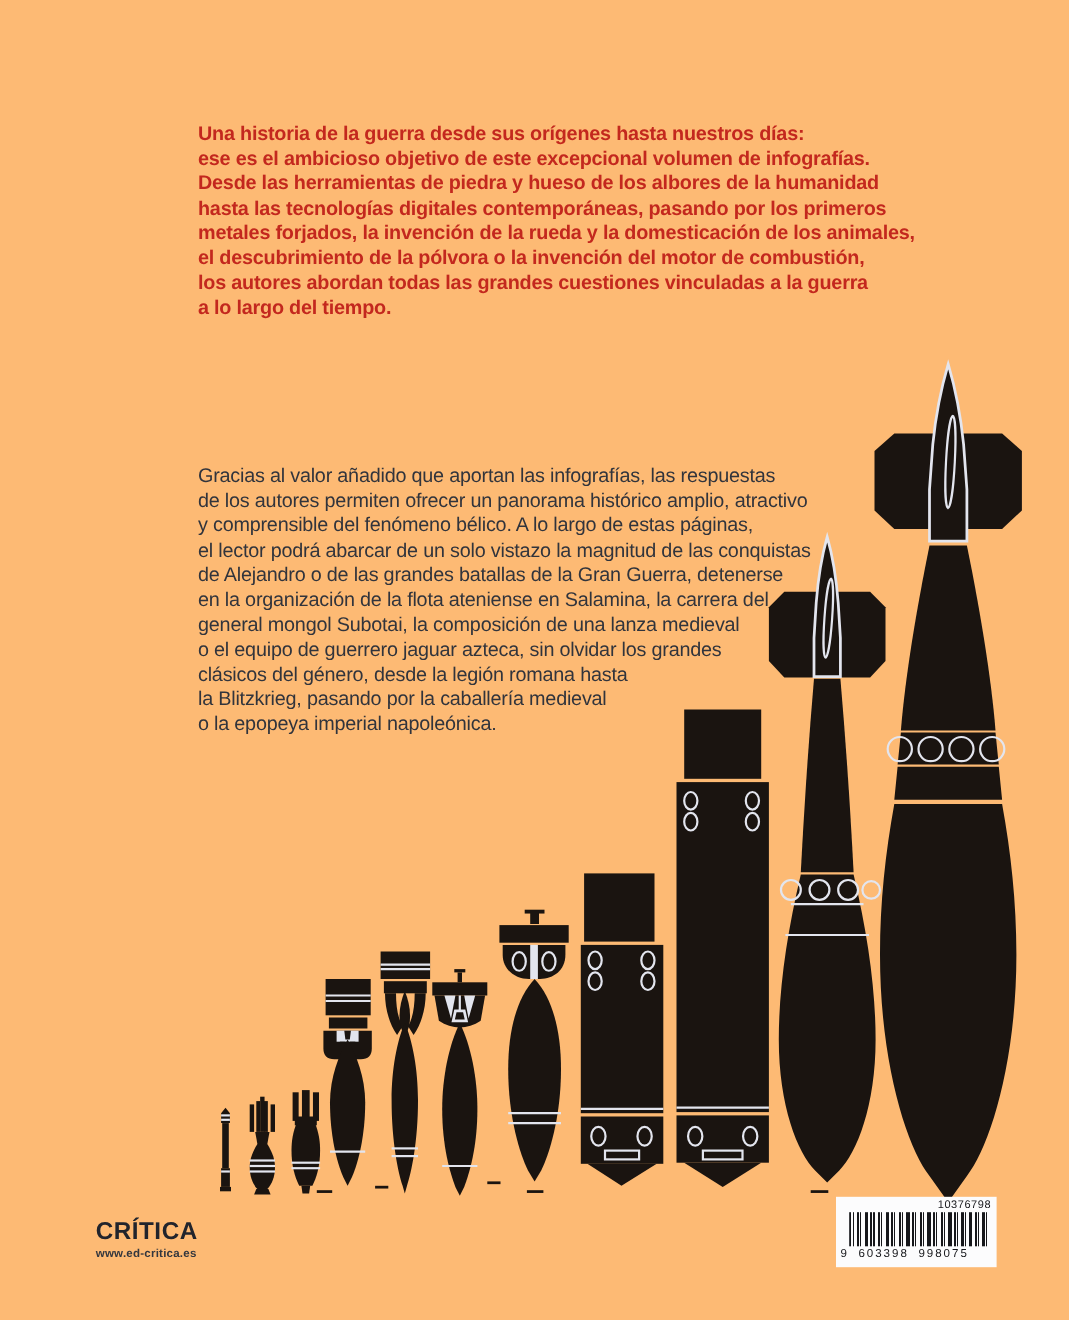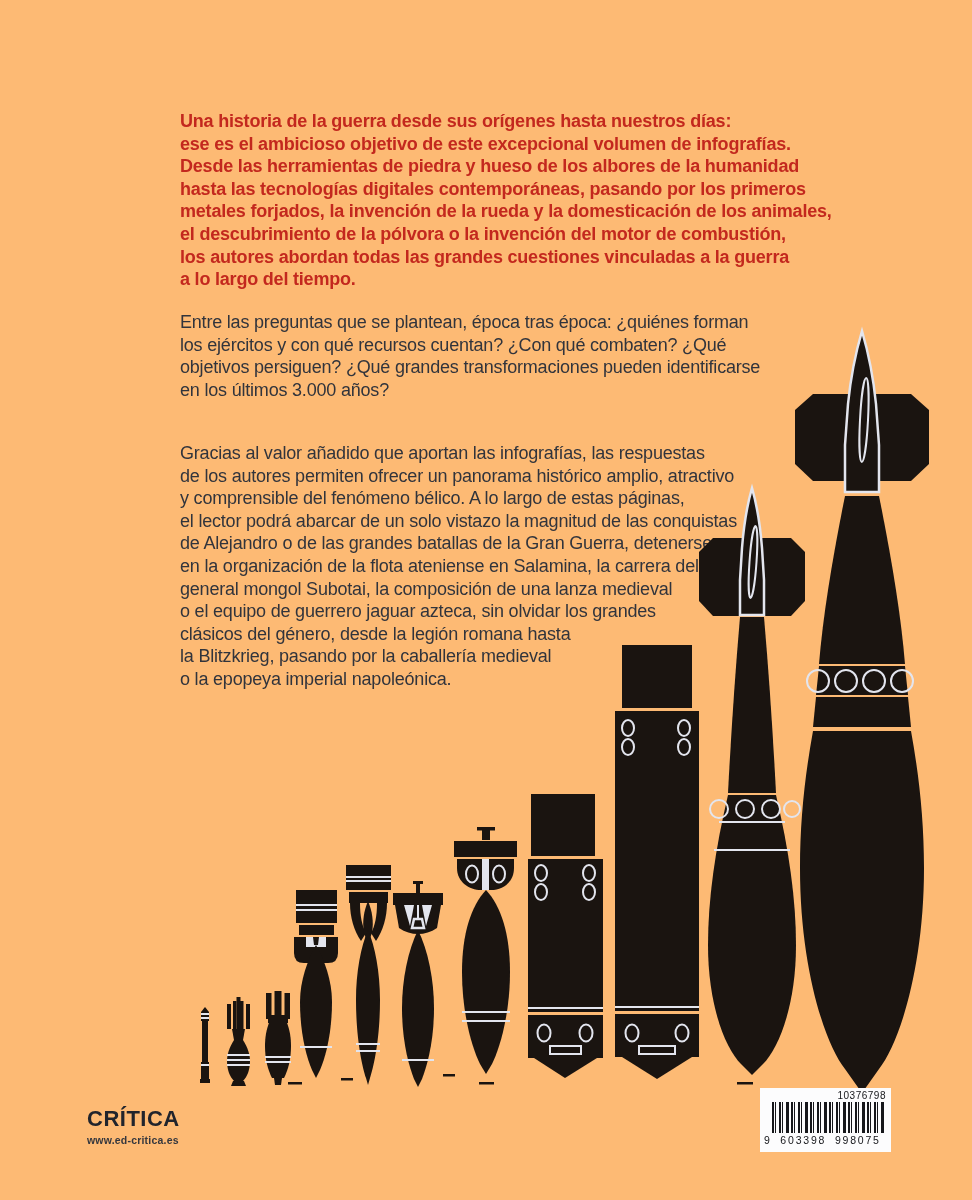--- a/index.html
+++ b/index.html
@@ -6,33 +6,33 @@
   .cover{
     position:relative;width:972px;height:1200px;background:#fdba74;
     overflow:hidden;font-family:"Liberation Sans",sans-serif;
   }
   .para{
     position:absolute;left:180px;margin:0;white-space:pre;
     font-size:18px;line-height:22.6px;color:#31343c;letter-spacing:-0.2px;
   }
   .para.red{top:110px;color:#c3281e;font-weight:bold;}
   .para.q{top:311px;}
-  .para.body{top:442px;}
+  .para.body{top:421px;}
   .para.closing{top:695px;font-weight:bold;}
   .bombs{position:absolute;left:0;top:0;}
   .bombs path,.bombs rect{fill:#1a1410;}
   .bombs .ln{stroke:#e3e5ee;stroke-width:2;fill:none;}
   .bombs .hole{stroke:#e3e5ee;stroke-width:2;fill:none;}
   .bombs .gap{fill:#e3e5ee;}
   .bombs .outl{fill:#1a1410;stroke:#e3e5ee;stroke-width:2.5;}
   .publisher{position:absolute;left:87px;top:1106px;color:#21242c;}
   .logo-name{font-family:Liberation Sans, sans-serif;font-size:22px;font-weight:600;letter-spacing:0.5px;}
   .logo-url{font-size:10.5px;font-weight:bold;color:#34373e;margin-top:2px;letter-spacing:0.2px;}
   .barcode{
-    position:absolute;left:760px;top:1088px;width:131px;height:64px;
+    position:absolute;left:760px;top:1088px;width:146px;height:64px;
     background:#fcfcfd;color:#15161a;
   }
   .bc-num{text-align:right;font-size:10px;padding:2px 5px 1px 0;letter-spacing:0.5px;}
   .bc-bars{
     height:31px;margin:0 7px 0 12px;
     background:
       repeating-linear-gradient(90deg,
         #16171b 0 2px, transparent 2px 3px,
         #16171b 3px 4px, transparent 4px 7px,
         #16171b 7px 9px, transparent 9px 10px,
@@ -47,24 +47,20 @@
 <div class="cover">
 
   <p class="para red">Una historia de la guerra desde sus orígenes hasta nuestros días:
 ese es el ambicioso objetivo de este excepcional volumen de infografías.
 Desde las herramientas de piedra y hueso de los albores de la humanidad
 hasta las tecnologías digitales contemporáneas, pasando por los primeros
 metales forjados, la invención de la rueda y la domesticación de los animales,
 el descubrimiento de la pólvora o la invención del motor de combustión,
 los autores abordan todas las grandes cuestiones vinculadas a la guerra
 a lo largo del tiempo.</p>
-  <p class="para q">Entre las preguntas que se plantean, época tras época: ¿quiénes forman
-los ejércitos y con qué recursos cuentan? ¿Con qué combaten? ¿Qué
-objetivos persiguen? ¿Qué grandes transformaciones pueden identificarse
-en los últimos 3.000 años?</p>
   <p class="para body">Gracias al valor añadido que aportan las infografías, las respuestas
 de los autores permiten ofrecer un panorama histórico amplio, atractivo
 y comprensible del fenómeno bélico. A lo largo de estas páginas,
 el lector podrá abarcar de un solo vistazo la magnitud de las conquistas
 de Alejandro o de las grandes batallas de la Gran Guerra, detenerse
 en la organización de la flota ateniense en Salamina, la carrera del
 general mongol Subotai, la composición de una lanza medieval
 o el equipo de guerrero jaguar azteca, sin olvidar los grandes
 clásicos del género, desde la legión romana hasta
 la Blitzkrieg, pasando por la caballería medieval

